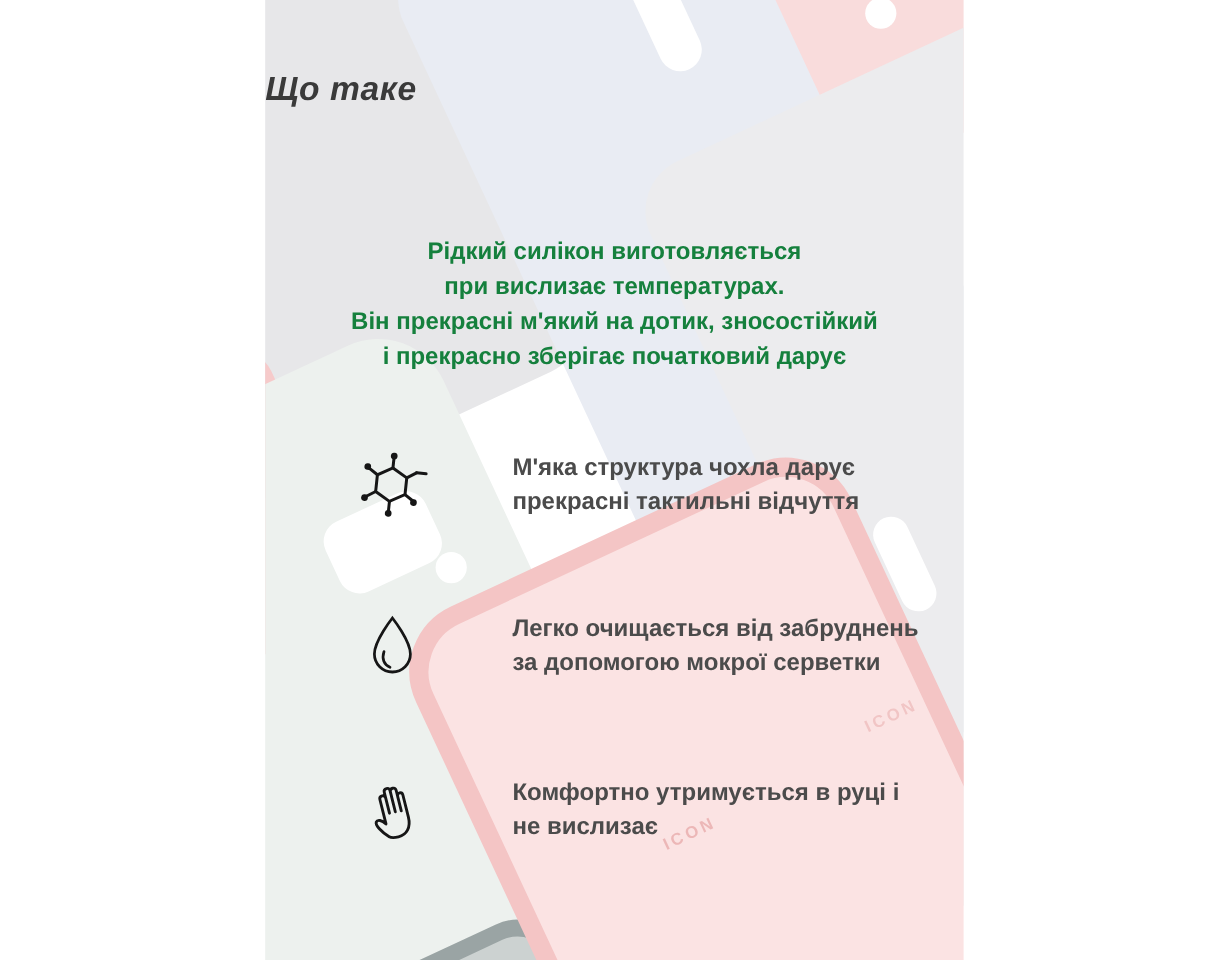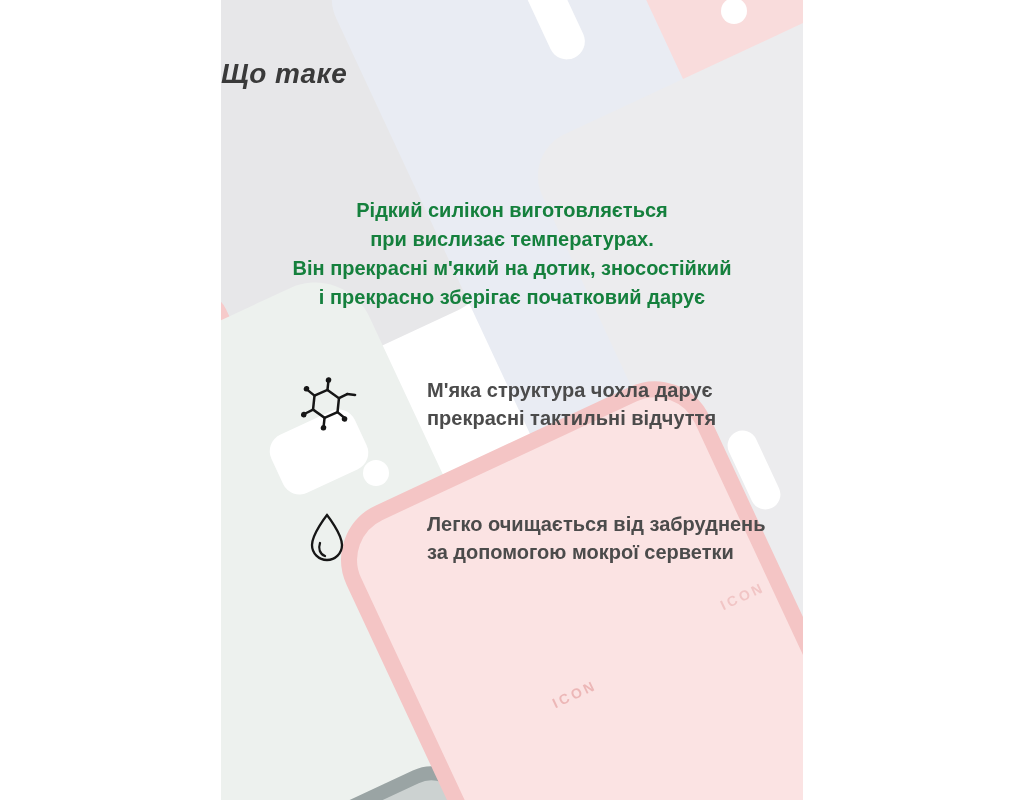--- a/index.html
+++ b/index.html
@@ -113,16 +113,27 @@
             <path d="M21 4 C21 4 6 23 6 34 A15 15 0 0 0 36 34 C36 23 21 4 21 4 Z"></path>
             <path d="M14 32 C12 38 14 43 19 45"></path>
           </svg>
         </div>
         <div class="ftext">
           <div>Легко очищається від забруднень</div>
           <div>за допомогою мокрої серветки</div>
         </div>
       </div>
 
+      <div class="feature f3">
+        <div class="icon-box">
+          <svg width="50" height="58" viewBox="0 0 50 58" fill="none" stroke="#161616" stroke-width="2.4" stroke-linejoin="round" stroke-linecap="round" transform="rotate(-14)">
+            <path d="M17 50 C12 45 8 38 9.5 35.5 C11 33.5 14.5 35 17 39 L17 18 C17 14.6 22 14.6 22 18 L22 31 L22 13 C22 9.6 27 9.6 27 13 L27 31 L27 14 C27 10.6 32 10.6 32 14 L32 31.5 L32 19 C32 15.8 36.5 15.8 36.5 19 L36.5 38 C36.5 47 31.5 52 24.5 52 C21 52 19 52 17 50 Z"></path>
+          </svg>
+        </div>
+        <div class="ftext">
+          <div>Комфортно утримується в руці і</div>
+          <div>не вислизає</div>
+        </div>
+      </div>
     </div>
 
   </div>
 </div>
 
 </body></html>

